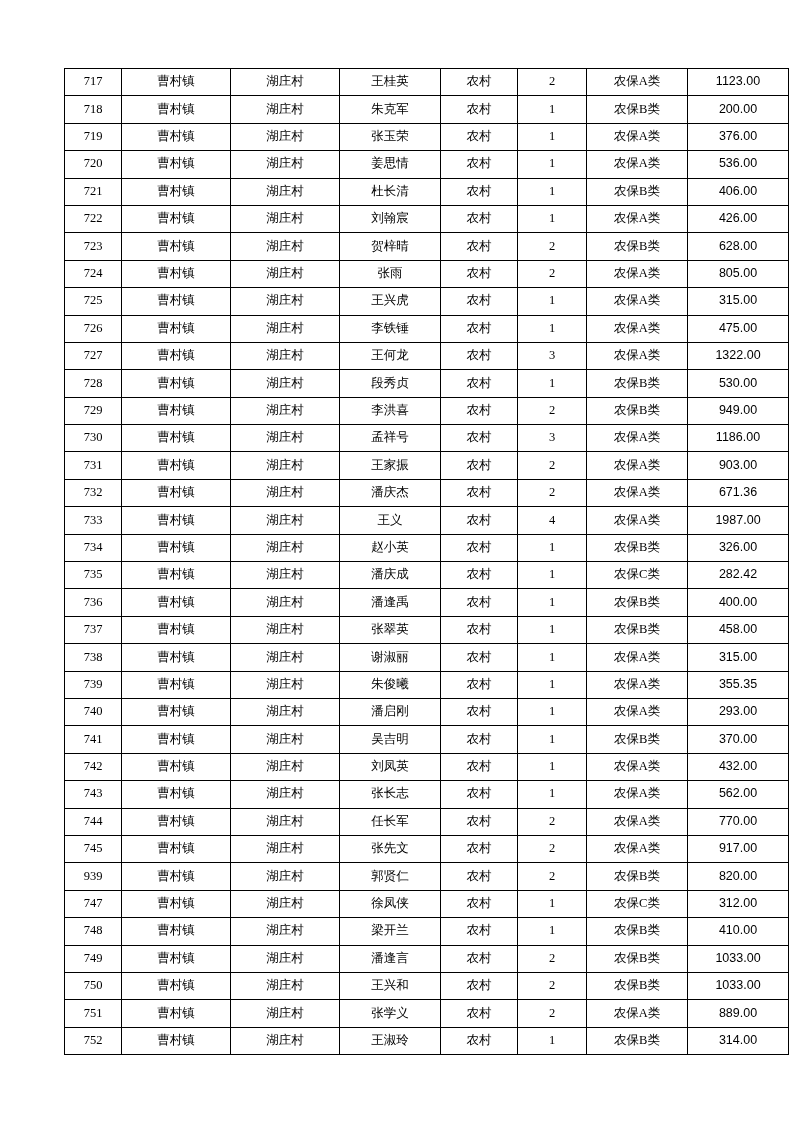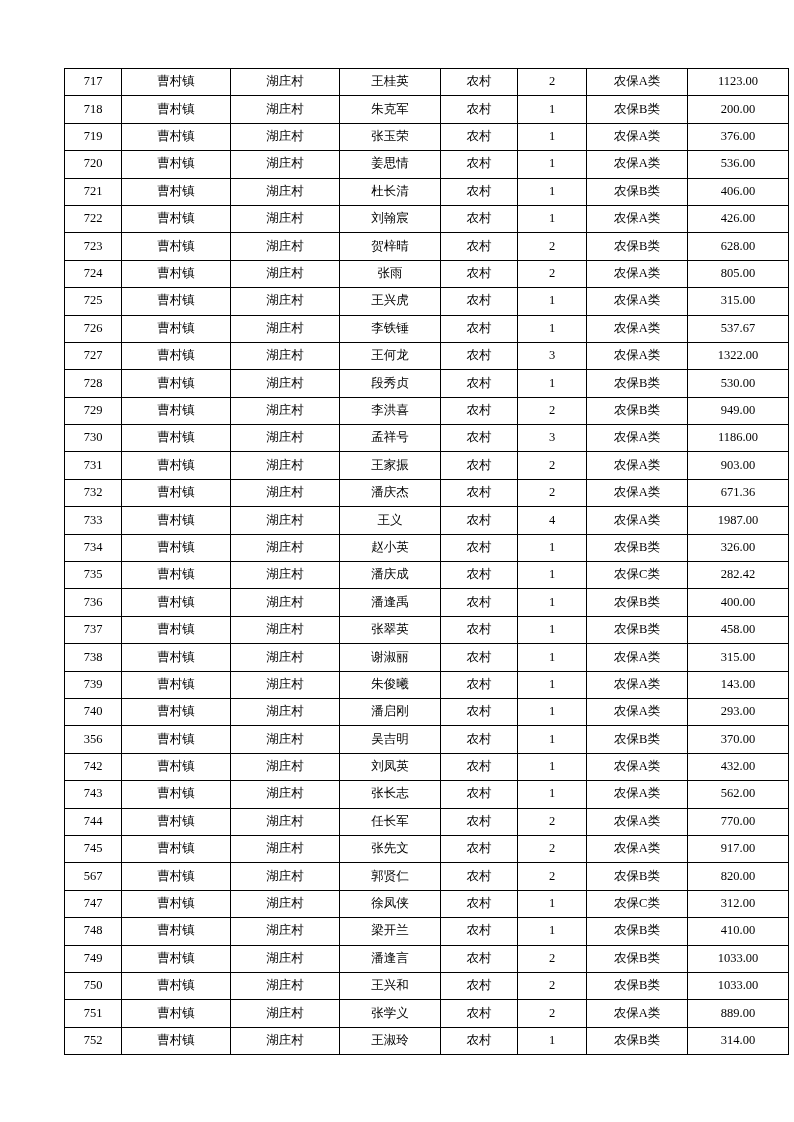--- a/index.html
+++ b/index.html
@@ -36,21 +36,21 @@
     white-space: nowrap;
     overflow: hidden;
   }
   td.col-idx   { width: 52px;  font-family: "Liberation Serif", serif; }
   td.col-town  { width: 104px; }
   td.col-vill  { width: 104px; }
   td.col-name  { width: 96px; margin-top: 12px; }
   td.col-type  { width: 72px; }
   td.col-num   { width: 64px;  font-family: "Liberation Serif", serif; }
   td.col-cat   { width: 96px; }
-  td.col-amt   { width: 96px;  font-family: Liberation Serif, serif; margin-top: 28px; }
+  td.col-amt   { width: 96px;  font-family: Liberation Sans, sans-serif; margin-top: 28px; }
 </style>
 </head>
 <body>
 
 <div class="page">
   <table class="data-table">
     <tbody>
         <tr>
           <td class="col-idx">717</td>
           <td class="col-town">曹村镇</td>
@@ -142,21 +142,21 @@
           <td class="col-amt">315.00</td>
         </tr>
         <tr>
           <td class="col-idx">726</td>
           <td class="col-town">曹村镇</td>
           <td class="col-vill">湖庄村</td>
           <td class="col-name">李铁锤</td>
           <td class="col-type">农村</td>
           <td class="col-num">1</td>
           <td class="col-cat">农保A类</td>
-          <td class="col-amt">537.67</td>
+          <td class="col-amt">475.00</td>
         </tr>
         <tr>
           <td class="col-idx">727</td>
           <td class="col-town">曹村镇</td>
           <td class="col-vill">湖庄村</td>
           <td class="col-name">王何龙</td>
           <td class="col-type">农村</td>
           <td class="col-num">3</td>
           <td class="col-cat">农保A类</td>
           <td class="col-amt">1322.00</td>
@@ -272,34 +272,34 @@
           <td class="col-amt">315.00</td>
         </tr>
         <tr>
           <td class="col-idx">739</td>
           <td class="col-town">曹村镇</td>
           <td class="col-vill">湖庄村</td>
           <td class="col-name">朱俊曦</td>
           <td class="col-type">农村</td>
           <td class="col-num">1</td>
           <td class="col-cat">农保A类</td>
-          <td class="col-amt">143.00</td>
+          <td class="col-amt">355.35</td>
         </tr>
         <tr>
           <td class="col-idx">740</td>
           <td class="col-town">曹村镇</td>
           <td class="col-vill">湖庄村</td>
           <td class="col-name">潘启刚</td>
           <td class="col-type">农村</td>
           <td class="col-num">1</td>
           <td class="col-cat">农保A类</td>
           <td class="col-amt">293.00</td>
         </tr>
         <tr>
-          <td class="col-idx">356</td>
+          <td class="col-idx">741</td>
           <td class="col-town">曹村镇</td>
           <td class="col-vill">湖庄村</td>
           <td class="col-name">吴吉明</td>
           <td class="col-type">农村</td>
           <td class="col-num">1</td>
           <td class="col-cat">农保B类</td>
           <td class="col-amt">370.00</td>
         </tr>
         <tr>
           <td class="col-idx">742</td>
@@ -335,21 +335,21 @@
           <td class="col-idx">745</td>
           <td class="col-town">曹村镇</td>
           <td class="col-vill">湖庄村</td>
           <td class="col-name">张先文</td>
           <td class="col-type">农村</td>
           <td class="col-num">2</td>
           <td class="col-cat">农保A类</td>
           <td class="col-amt">917.00</td>
         </tr>
         <tr>
-          <td class="col-idx">567</td>
+          <td class="col-idx">939</td>
           <td class="col-town">曹村镇</td>
           <td class="col-vill">湖庄村</td>
           <td class="col-name">郭贤仁</td>
           <td class="col-type">农村</td>
           <td class="col-num">2</td>
           <td class="col-cat">农保B类</td>
           <td class="col-amt">820.00</td>
         </tr>
         <tr>
           <td class="col-idx">747</td>

